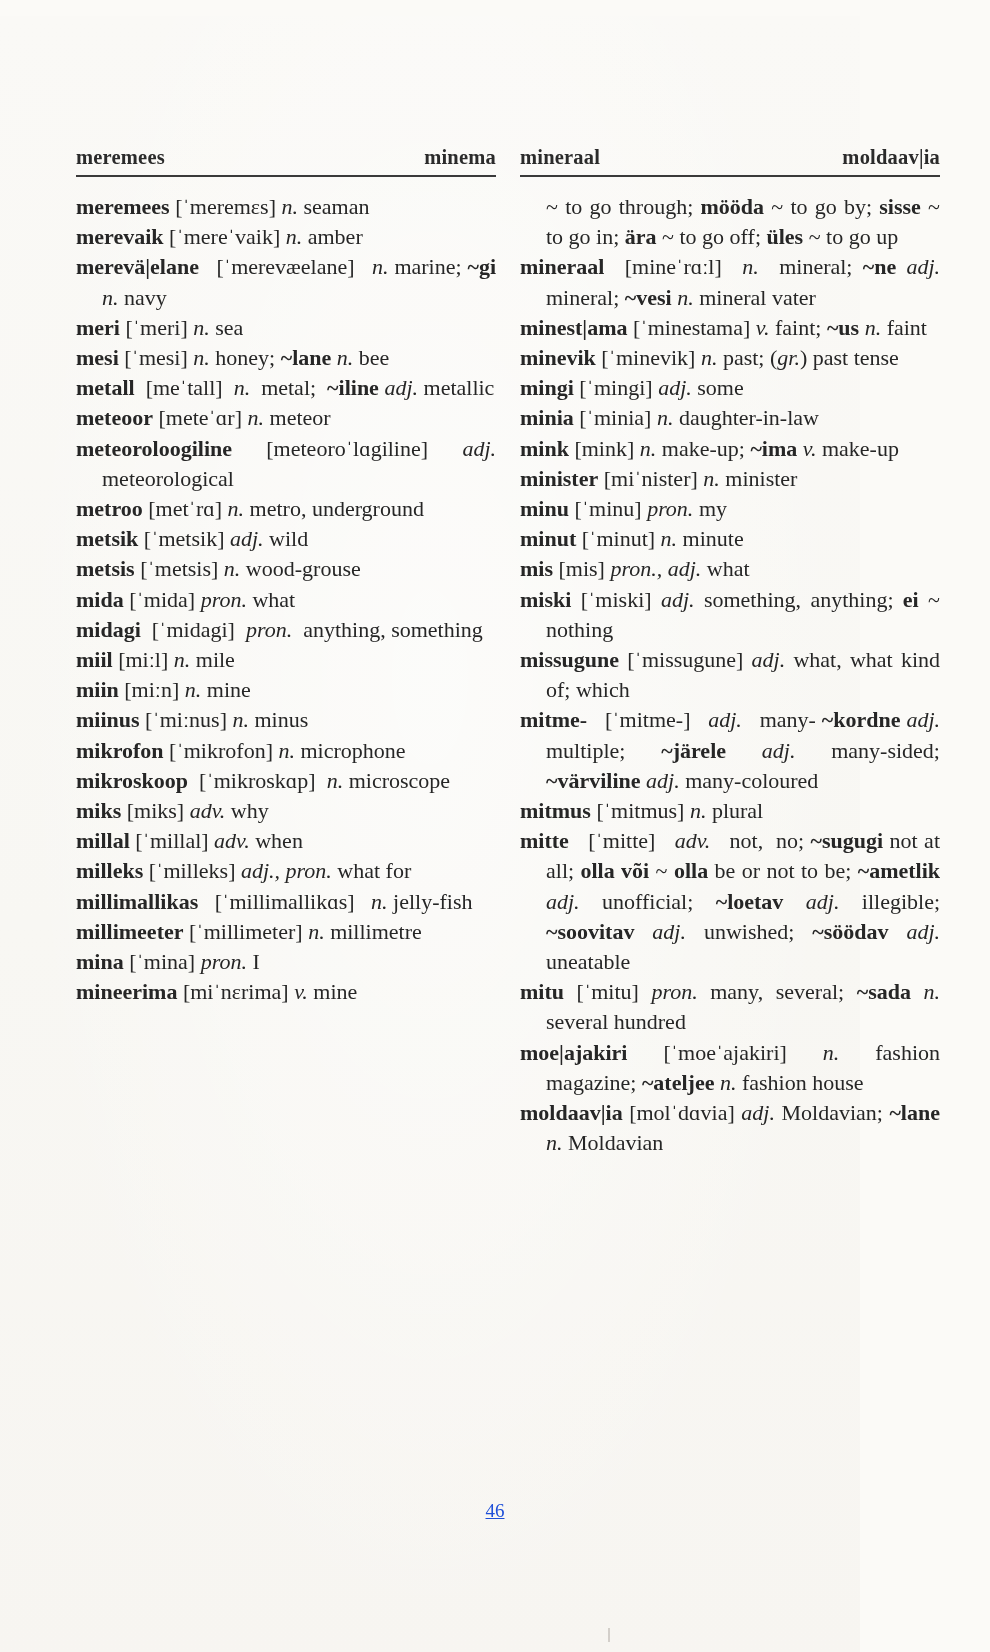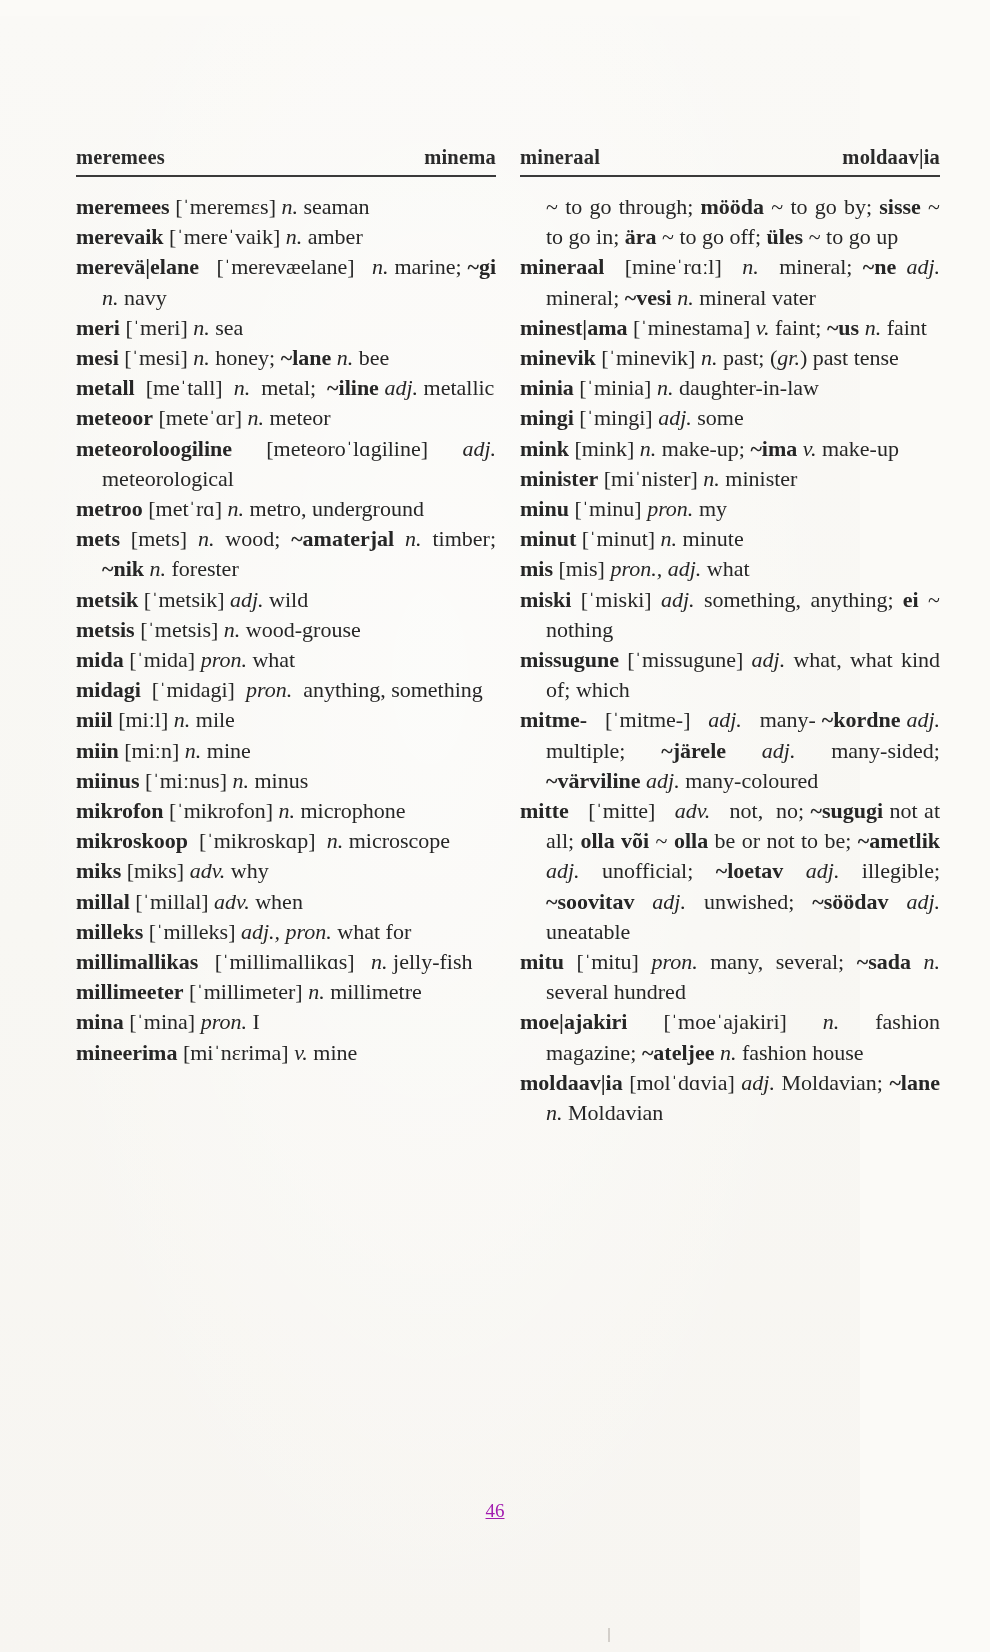--- a/index.html
+++ b/index.html
@@ -88,21 +88,21 @@
     text-indent: 0;
   }
 
   .folio {
     position: absolute;
     left: 0;
     top: 1484px;
     width: 990px;
     text-align: center;
     font-size: 19px;
-    color: #a21caf;
+    color: #1d4ed8;
     font-family: "Liberation Serif", "DejaVu Serif", serif;
     text-decoration: underline;
   }
 
   .edge-mark {
     position: absolute;
     left: 608px;
     top: 1612px;
     width: 2px;
     height: 14px;
@@ -126,21 +126,20 @@
       <div class="entries">
           <p class="entry hang"><b>meremees</b> [ˈmeremɛs] <i>n.</i> seaman</p>
           <p class="entry hang"><b>merevaik</b> [ˈmereˈvaik] <i>n.</i> amber</p>
           <p class="entry hang"><b>merevä|elane</b>&nbsp;&nbsp; [ˈmerevæelane]&nbsp;&nbsp; <i>n.</i> marine; <b>~gi</b> <i>n.</i> navy</p>
           <p class="entry hang"><b>meri</b> [ˈmeri] <i>n.</i> sea</p>
           <p class="entry hang"><b>mesi</b> [ˈmesi] <i>n.</i> honey; <b>~lane</b> <i>n.</i> bee</p>
           <p class="entry hang"><b>metall</b>&nbsp; [meˈtall]&nbsp; <i>n.</i>&nbsp; metal;&nbsp; <b>~iline</b> <i>adj.</i> metallic</p>
           <p class="entry hang"><b>meteoor</b> [meteˈɑr] <i>n.</i> meteor</p>
           <p class="entry hang"><b>meteoroloogiline</b> [meteoroˈlɑgiline] <i>adj.</i> meteorological</p>
           <p class="entry hang"><b>metroo</b> [metˈrɑ] <i>n.</i> metro, underground</p>
-          <p class="entry hang"><b>mets</b> [mets] <i>n.</i> wood; <b>~amaterjal</b> <i>n.</i> timber; <b>~nik</b> <i>n.</i> forester</p>
           <p class="entry hang"><b>metsik</b> [ˈmetsik] <i>adj.</i> wild</p>
           <p class="entry hang"><b>metsis</b> [ˈmetsis] <i>n.</i> wood-grouse</p>
           <p class="entry hang"><b>mida</b> [ˈmida] <i>pron.</i> what</p>
           <p class="entry hang"><b>midagi</b>&nbsp; [ˈmidagi]&nbsp; <i>pron.</i>&nbsp; anything, something</p>
           <p class="entry hang"><b>miil</b> [miːl] <i>n.</i> mile</p>
           <p class="entry hang"><b>miin</b> [miːn] <i>n.</i> mine</p>
           <p class="entry hang"><b>miinus</b> [ˈmiːnus] <i>n.</i> minus</p>
           <p class="entry hang"><b>mikrofon</b> [ˈmikrofon] <i>n.</i> microphone</p>
           <p class="entry hang"><b>mikroskoop</b>&nbsp; [ˈmikroskɑp]&nbsp; <i>n.</i> microscope</p>
           <p class="entry hang"><b>miks</b> [miks] <i>adv.</i> why</p>
@@ -157,30 +156,31 @@
       <div class="running-head">
         <span class="rh-left">mineraal</span>
         <span class="rh-right">moldaav|ia</span>
       </div>
       <div class="entries">
         <p class="entry cont">~ to go through; <b>mööda</b> ~ to go by; <b>sisse</b> ~ to go in; <b>ära</b> ~ to go off; <b>üles</b> ~ to go up</p>
         <div>
             <p class="entry hang"><b>mineraal</b>&nbsp; [mineˈrɑːl]&nbsp; <i>n.</i>&nbsp; mineral; <b>~ne</b> <i>adj.</i> mineral; <b>~vesi</b> <i>n.</i> mineral vater</p>
             <p class="entry hang"><b>minest|ama</b> [ˈminestama] <i>v.</i> faint; <b>~us</b> <i>n.</i> faint</p>
             <p class="entry hang"><b>minevik</b> [ˈminevik] <i>n.</i> past; (<i>gr.</i>) past tense</p>
+            <p class="entry hang"><b>mingi</b> [ˈmingi] <i>adj.</i> some</p>
             <p class="entry hang"><b>minia</b> [ˈminia] <i>n.</i> daughter-in-law</p>
-            <p class="entry hang"><b>mingi</b> [ˈmingi] <i>adj.</i> some</p>
             <p class="entry hang"><b>mink</b> [mink] <i>n.</i> make-up; <b>~ima</b> <i>v.</i> make-up</p>
             <p class="entry hang"><b>minister</b> [miˈnister] <i>n.</i> minister</p>
             <p class="entry hang"><b>minu</b> [ˈminu] <i>pron.</i> my</p>
             <p class="entry hang"><b>minut</b> [ˈminut] <i>n.</i> minute</p>
             <p class="entry hang"><b>mis</b> [mis] <i>pron., adj.</i> what</p>
             <p class="entry hang"><b>miski</b> [ˈmiski] <i>adj.</i> something, anything; <b>ei</b> ~ nothing</p>
             <p class="entry hang"><b>missugune</b> [ˈmissugune] <i>adj.</i> what, what kind of; which</p>
             <p class="entry hang"><b>mitme-</b>&nbsp;&nbsp; [ˈmitme-]&nbsp;&nbsp; <i>adj.</i>&nbsp;&nbsp; many- <b>~kordne</b> <i>adj.</i> multiple; <b>~järele</b> <i>adj.</i> many-sided; <b>~värviline</b> <i>adj.</i> many-coloured</p>
+            <p class="entry hang"><b>mitmus</b> [ˈmitmus] <i>n.</i> plural</p>
             <p class="entry hang"><b>mitte</b>&nbsp;&nbsp; [ˈmitte]&nbsp;&nbsp; <i>adv.</i>&nbsp;&nbsp; not,&nbsp; no; <b>~sugugi</b> not at all; <b>olla või</b> ~ <b>olla</b> be or not to be; <b>~ametlik</b> <i>adj.</i> unofficial; <b>~loetav</b> <i>adj.</i> illegible; <b>~soovitav</b> <i>adj.</i> unwished; <b>~söödav</b> <i>adj.</i> uneatable</p>
             <p class="entry hang"><b>mitu</b> [ˈmitu] <i>pron.</i> many, several; <b>~sada</b> <i>n.</i> several hundred</p>
             <p class="entry hang"><b>moe|ajakiri</b> [ˈmoeˈajakiri] <i>n.</i> fashion magazine; <b>~ateljee</b> <i>n.</i> fashion house</p>
             <p class="entry hang"><b>moldaav|ia</b> [molˈdɑvia] <i>adj.</i> Moldavian; <b>~lane</b> <i>n.</i> Moldavian</p>
           </div>
       </div>
     </div>
 
   </div>
 

